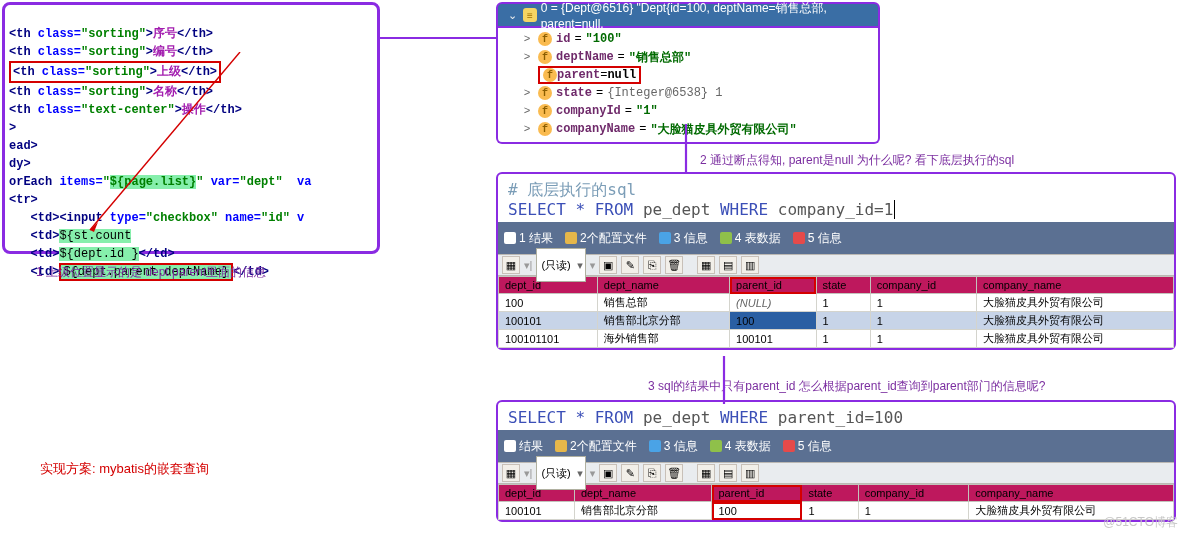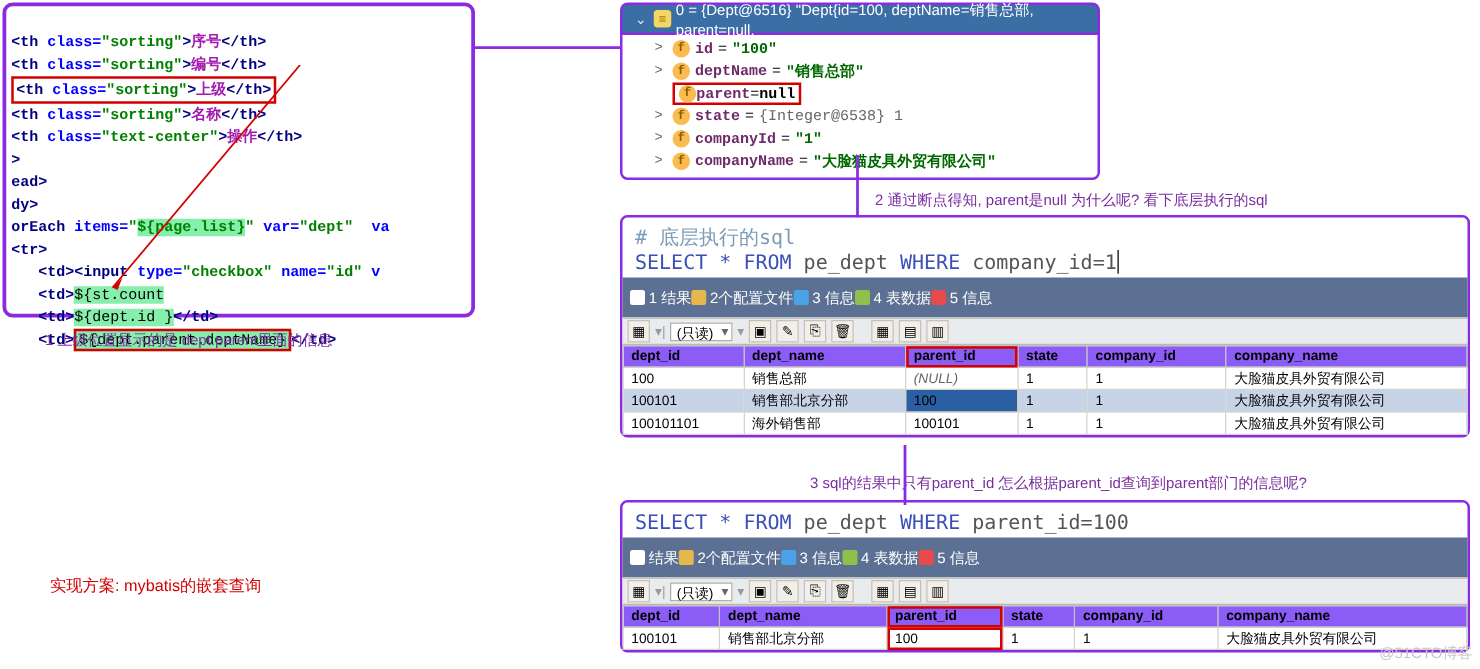--- a/index.html
+++ b/index.html
@@ -22,29 +22,29 @@
   .dbg-name { color:#6f2a6a; font-weight:bold; }
   .dbg-op { color:#000; }
   .dbg-val { color:#006a00; font-weight:bold; }
   .dbg-val-bold { color:#000; font-weight:bold;}
   .eq-badge { display:inline-flex; width:14px; height:14px; border-radius:3px; background:#f5d563; color:#a17100; font-size:10px; align-items:center; justify-content:center; font-weight:bold;}
   .sql-box { border:2px solid #8a2be2; border-radius:6px; }
   .sql-head { padding:6px 10px 2px 10px; font-family: Consolas, monospace; font-size:16px; line-height:20px;}
   .sql-cmt { color:#7b9db7; }
   .sql-kw { color:#3b4fb7; }
   .sql-tbl { color:#555; }
-  .tabs { display:flex; gap:0; align-items:center; background:#5b7092; color:#fff; font-size:12px; height:20px; padding:16px 6px; font-family:"Microsoft YaHei",Arial,sans-serif;}
+  .tabs { display:flex; gap:12px; align-items:center; background:#5b7092; color:#fff; font-size:12px; height:20px; padding:16px 6px; font-family:"Microsoft YaHei",Arial,sans-serif;}
   .tabs .tab { display:flex; align-items:center; gap:3px;}
   .tabs .ic{ width:12px;height:12px; display:inline-block; border-radius:2px;}
   .toolbar { display:flex; gap:4px; align-items:center; background:#e9ecef; border-top:1px solid #bbb8b3; border-bottom:1px solid #bbb8b3; height:22px; padding:0 4px; font-family:"Microsoft YaHei",Arial,sans-serif; font-size:11px;}
   .tb-btn{ width:18px; height:18px; border:1px solid #c8c0b8; background:#f2efe9; display:flex; align-items:center; justify-content:center;}
-  .dropdown-ro{ border:1px solid #b0b0a0; background:#fff; height:15px; display:flex; align-items:flex-start; padding:0 14px 0 4px; position:relative;}
+  .dropdown-ro{ border:1px solid #b0b0a0; background:#fff; height:34px; display:flex; align-items:center; padding:0 14px 0 4px; position:relative;}
   .dropdown-ro:after{content:"▾"; position:absolute; right:2px; color:#666;}
   table.res{ border-collapse:collapse; width:100%; font-family:"Microsoft YaHei",Arial,sans-serif; font-size:11px;}
-  table.res th{ background:#8b5cf6; border:1px solid #c3c3bc; padding:2px 6px; text-align:left; font-weight:bold; color:#000;}
+  table.res th{ background:#be185d; border:1px solid #c3c3bc; padding:2px 6px; text-align:left; font-weight:normal; color:#000;}
   table.res td{ border:1px solid #d4d4cd; padding:1px 6px; color:#000; background:#fff;}
   tr.rowsel td{ background:#c7d4e8;}
   .blue-cell{ background:#2a5fa3 !important; color:#fff;}
   .null-it{ font-style:italic; color:#666;}
   .arrow-line{ stroke:#d40000; stroke-width:1.4; fill:none;}
   .arrow-head{ fill:#d40000; }
   .purple-line{ stroke:#8a2be2; stroke-width:2.2; fill:none;}
   .watermark{position:absolute; right:6px; bottom:4px; color:#c8c8c8; font-size:12px; font-family:Arial,sans-serif;}
 </style>
 </head>

